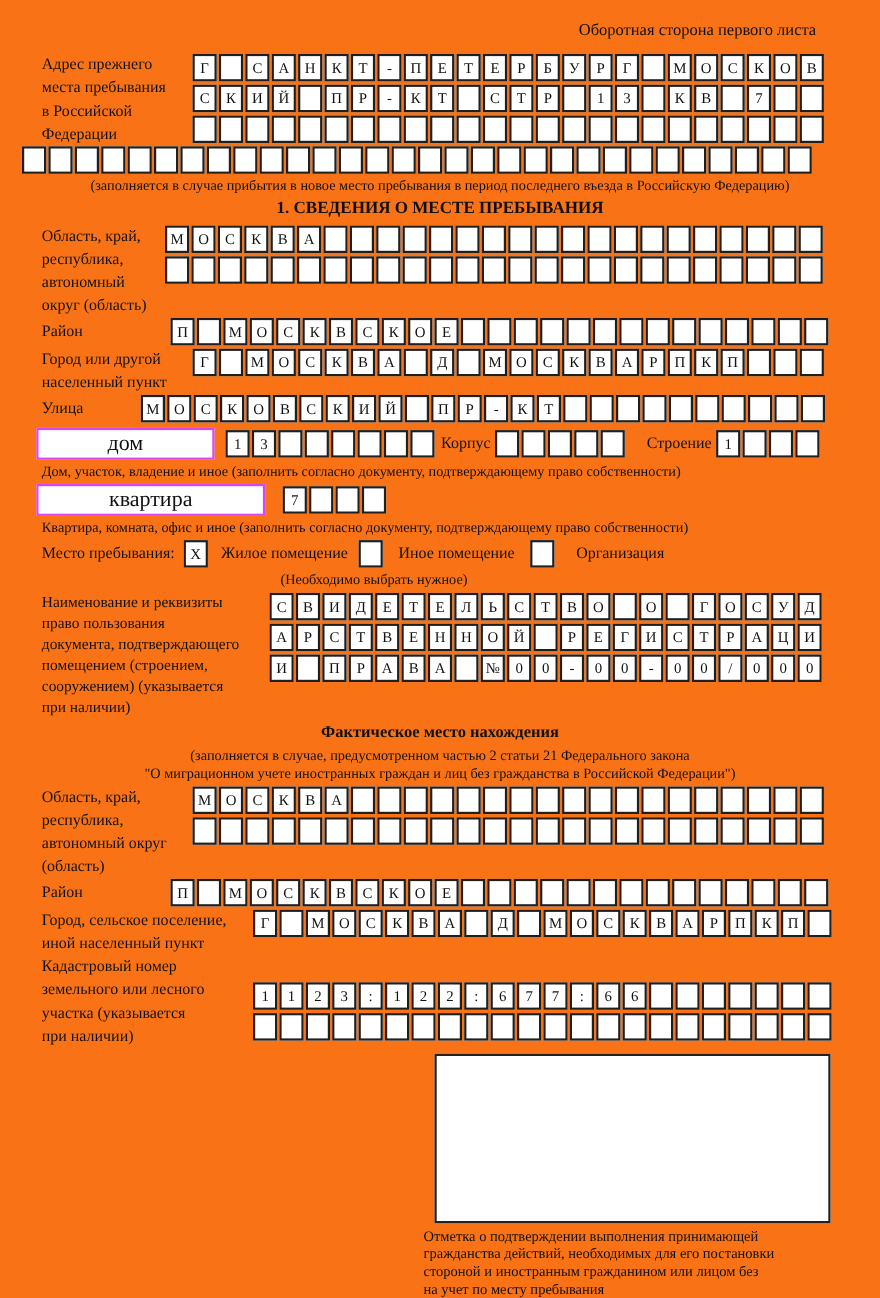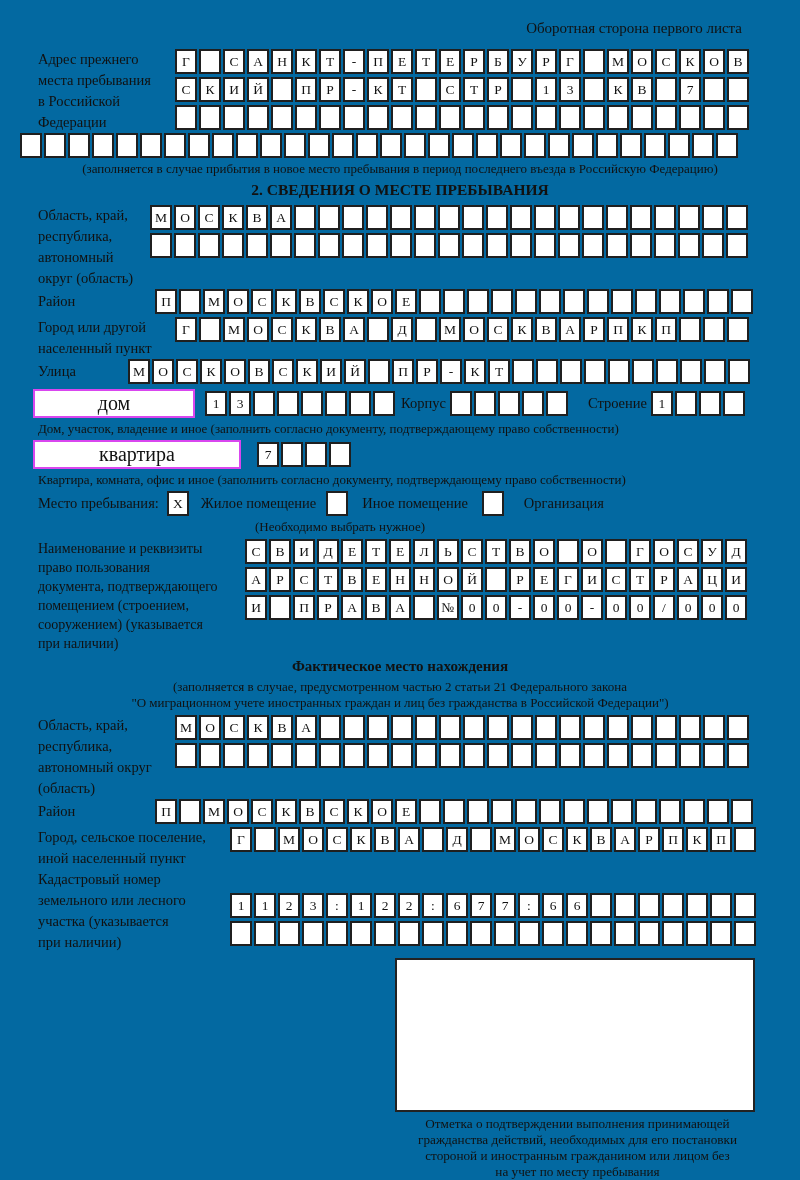--- a/index.html
+++ b/index.html
@@ -1,17 +1,17 @@
 <!DOCTYPE html>
 <html><head>
 <meta charset="utf-8">
 <style>
   html,body{margin:0;padding:0;background:#fff;}
   body{width:800px;height:1180px;font-family:"Liberation Serif","DejaVu Serif",serif;color:#111;}
-  .page{position:relative;width:800px;height:1180px;overflow:hidden;background:#0369a1;}
+  .page{position:relative;width:800px;height:1180px;overflow:hidden;background:#f97316;}
   .hdr{text-align:right;padding:20px 58px 0 0;font-size:15px;}
   .frow{display:flex;align-items:flex-start;margin-left:38px;}
   .lbl{font-size:14.5px;line-height:21px;flex-shrink:0;}
   .lbl .ln{white-space:nowrap;}
   .lbl.single{line-height:25px;}
   .w90{width:90px}.w112{width:112px}.w117{width:117px}.w137{width:137px}.w192{width:192px}.w207{width:207px;font-size:14px;line-height:19px;}
   .cellcol{display:flex;flex-direction:column;}
   .cellrow{display:flex;margin-bottom:3px;flex-shrink:0;}
   .cell{width:18px;height:21px;border:2px solid #1f1f1f;margin-right:2px;font-size:13.5px;line-height:21px;text-align:center;flex-shrink:0;background:#fff;}
   .full{margin-left:20px;}
@@ -24,21 +24,21 @@
   .wb158{width:158px;margin-right:10px;}
   .wb204{width:204px;margin-right:16px;}
   .inline-lbl{font-size:14.5px;line-height:25px;margin:0 4px;white-space:nowrap;}
   .stay-row{margin-left:38px;}
   .stay-lbl{font-size:14.5px;line-height:25px;margin-right:8px;white-space:nowrap;}
   .opt{font-size:14.5px;line-height:25px;white-space:nowrap;}
   .m10{margin:0 10px 0 10px}.m12{margin:0 14px 0 12px}.m18{margin-left:18px}
   .note{width:560px;margin-left:60px;text-align:center;font-size:13px;line-height:16px;margin-bottom:4px;}
   .pt24{padding-top:24px;}
   .mark-rect{width:356px;height:150px;border:2px solid #222;margin:5px 0 4px 395px;background:#fff;}
-  .mark-cap{margin-left:385px;width:385px;text-align:center;font-size:13.2px;line-height:16px;}
+  .mark-cap{margin-left:385px;width:385px;font-size:13.2px;line-height:16px;}
 </style>
 </head>
 <body>
 
 <div class="page">
 
   <div class="hdr">Оборотная сторона первого листа</div>
 
   <div class="frow" style="margin-top:12px;">
     <div class="lbl w137">
@@ -155,21 +155,21 @@
       <span class="cell"></span>
       <span class="cell"></span>
       <span class="cell"></span>
       <span class="cell"></span>
       <span class="cell"></span>
       <span class="cell"></span>
       <span class="cell"></span>
     </div>
   <div class="cap-center">(заполняется в случае прибытия в новое место пребывания в период последнего въезда в Российскую Федерацию)</div>
 
-  <div class="sec-title">2. СВЕДЕНИЯ О МЕСТЕ ПРЕБЫВАНИЯ</div>
+  <div class="sec-title">1. СВЕДЕНИЯ О МЕСТЕ ПРЕБЫВАНИЯ</div>
 
   <div class="frow">
     <div class="lbl w112">
         <div class="ln">Область, край,</div>
         <div class="ln">республика,</div>
         <div class="ln">автономный</div>
         <div class="ln">округ (область)</div>
       </div>
     <div class="cellcol">
       <div class="cellrow">

